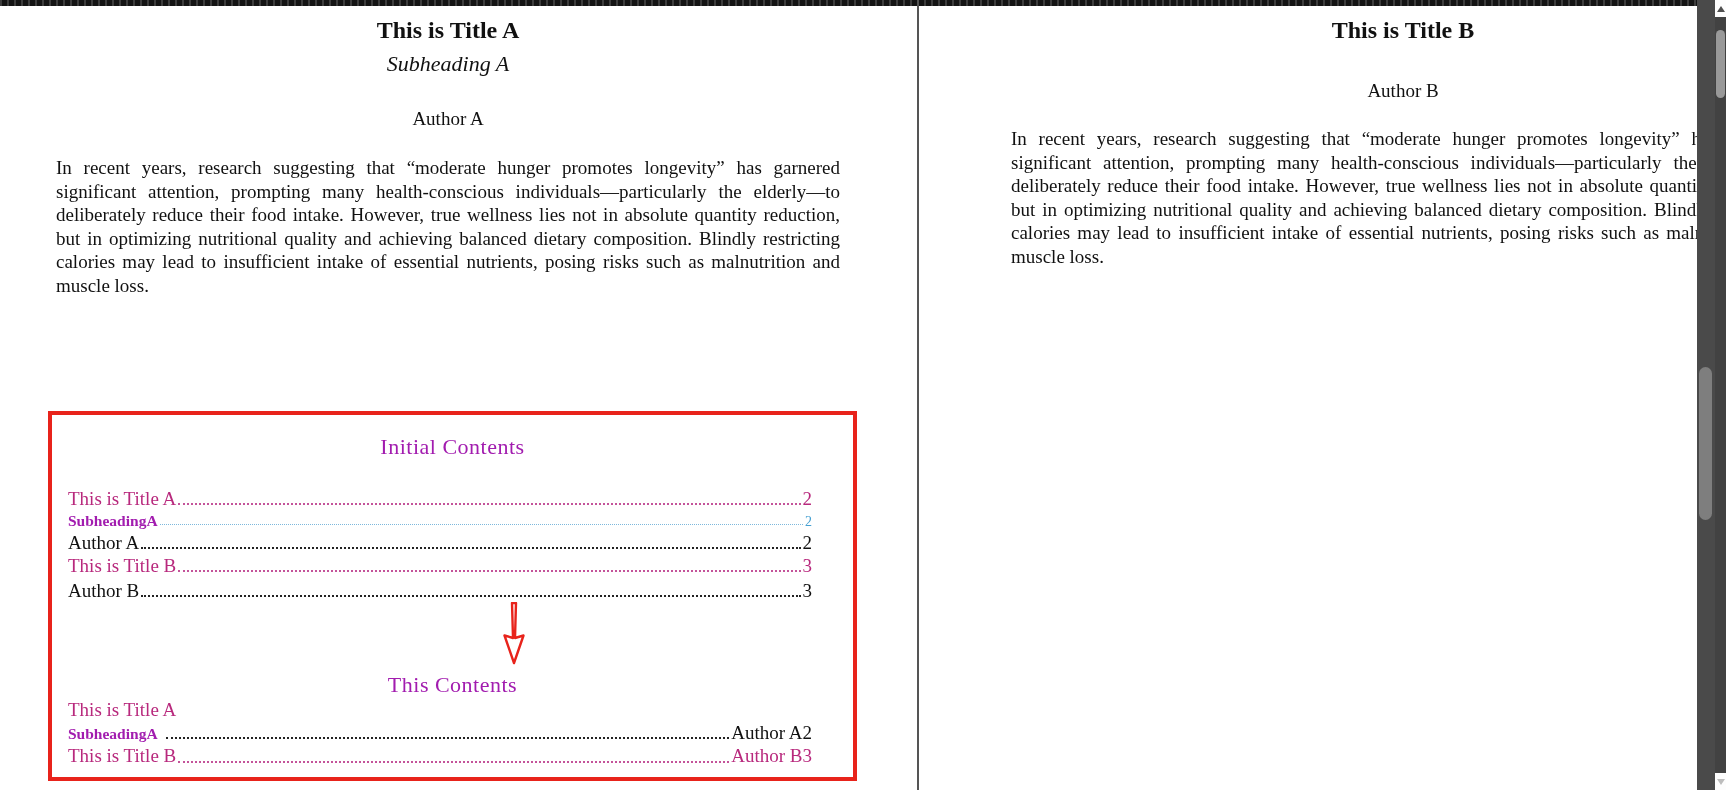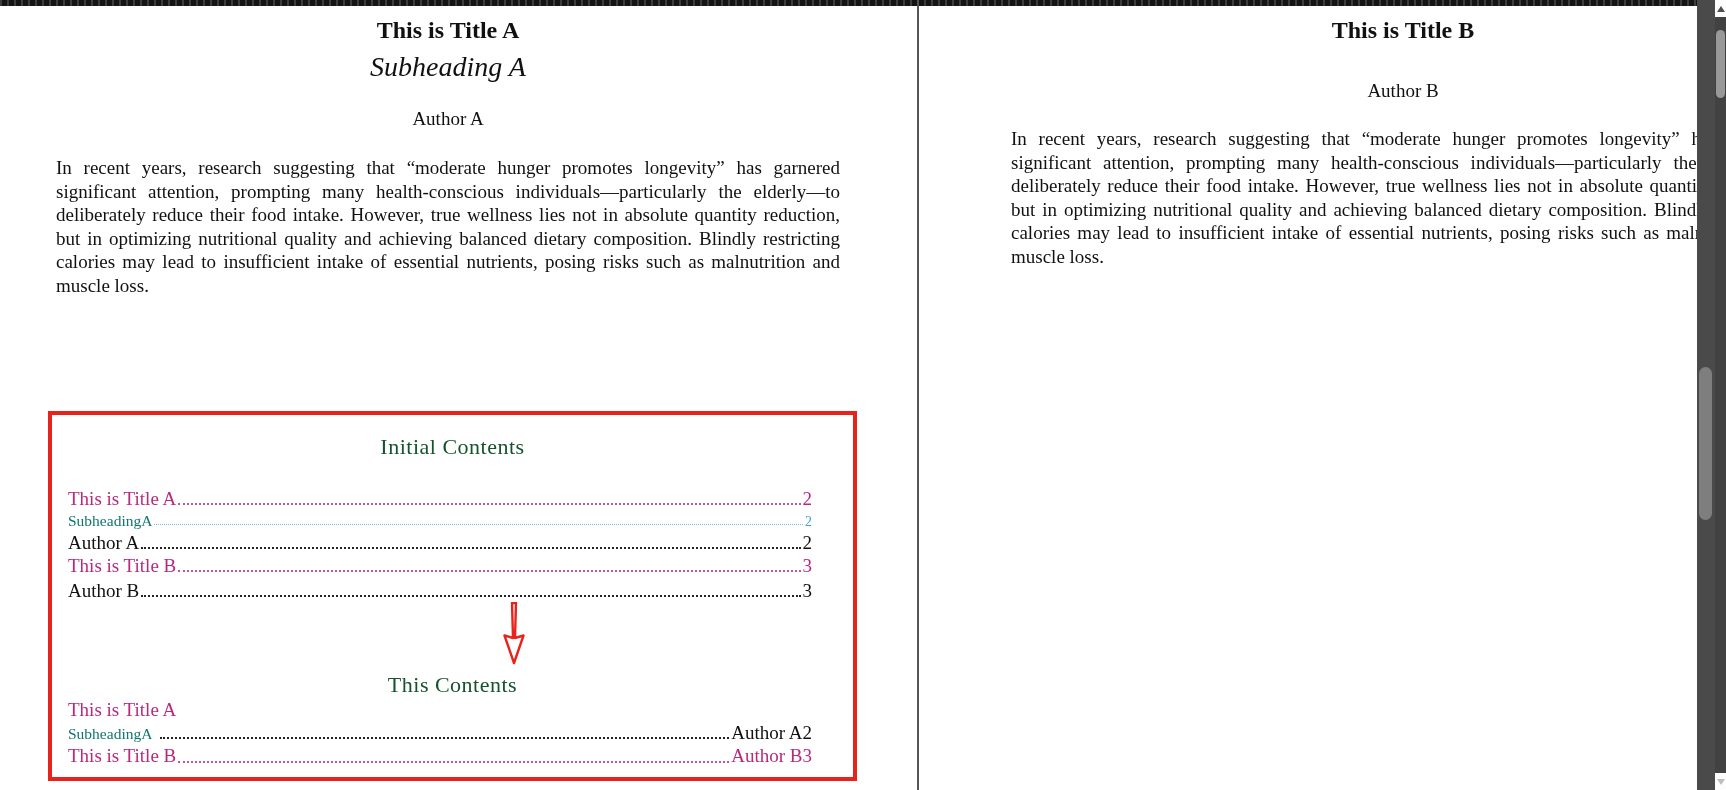--- a/index.html
+++ b/index.html
@@ -24,42 +24,42 @@
   .scroll-btn{position:absolute;left:0;width:11px;height:17px;background:#fdfdfd;display:flex;align-items:center;justify-content:center;}
   .scroll-btn.up{top:0;}
   .scroll-btn.down{bottom:0;}
   .tri-up{width:0;height:0;border-left:4px solid transparent;border-right:4px solid transparent;border-bottom:6px solid #4f4f4f;}
   .tri-down{width:0;height:0;border-left:4px solid transparent;border-right:4px solid transparent;border-top:6px solid #bdbdbd;}
   .outer-thumb{position:absolute;left:1px;top:30px;width:9px;height:68px;background:#999;border-radius:5px;}
 
   
   .doc-title{position:absolute;left:44px;width:784px;text-align:center;font-weight:bold;font-size:24px;line-height:26px;}
   #title-a{top:11px;}
-  .doc-subheading{position:absolute;left:44px;width:784px;top:45px;text-align:center;font-style:italic;font-size:28px;}
+  .doc-subheading{position:absolute;left:44px;width:784px;top:45px;text-align:center;font-style:italic;font-size:22px;}
   .doc-author{position:absolute;left:44px;width:784px;text-align:center;font-size:19px;}
   #author-a{top:102px;}
   .doc-paragraph{position:absolute;left:44px;width:784px;font-size:19px;line-height:23.6px;text-align:justify;}
   #paragraph-a{top:150px;}
 
   
   .redbox{position:absolute;left:36px;top:405px;width:801px;height:362px;border:4px solid #e8231b;background:transparent;}
-  .contents-heading{position:absolute;left:36px;width:809px;text-align:center;font-size:22px;letter-spacing:.5px;color:#14532d;}
+  .contents-heading{position:absolute;left:36px;width:809px;text-align:center;font-size:22px;letter-spacing:.5px;color:#a21caf;}
   #initial-heading{top:428px;}
   #final-heading{top:666px;}
 
   .toc-list{position:absolute;left:56px;width:744px;}
   #toc-initial{top:481px;}
   #toc-final{top:692px;}
   .toc-row{display:flex;align-items:baseline;height:23px;line-height:23px;font-size:19px;}
   .toc-row .leader{flex:1 1 auto;align-self:flex-end;margin:0 2px 5px 2px;border-bottom:2px dotted #222;}
   .toc-row .lbl{white-space:nowrap;}
   .toc-row .pg,.toc-row .tgt{white-space:nowrap;}
   .t-title,.t-title .pg,.t-title .tgt{color:#b8297d;}
   .t-title .leader{border-bottom-color:#c4549a;}
-  .t-sub .lbl{color:#0f766e;font-size:15.5px;}
+  .t-sub .lbl{color:#a21caf;font-size:15.5px;font-weight:bold;}
   .t-author,.t-author .pg{color:#111;}
   #toc-initial .t-sub{height:21px;line-height:21px;}
   #toc-initial .t-sub .leader{border-bottom:1.5px dotted #7db8dc;margin-bottom:6px;}
   #toc-initial .t-sub .pg{color:#45a0d2;font-size:14px;}
   #toc-initial .toc-row:last-child{margin-top:2px;}
   #toc-final .t-sub .leader{border-bottom-color:#222;margin-left:8px;}
   #toc-final .t-sub .tgt,#toc-final .t-sub .pg{color:#111;font-size:19px;}
   #toc-final .t-title-b .leader{border-bottom-color:#c4549a;}
   #toc-final .toc-row.no-leader .leader{border-bottom:none;}
   #toc-final .toc-row:last-child{height:24px;}

